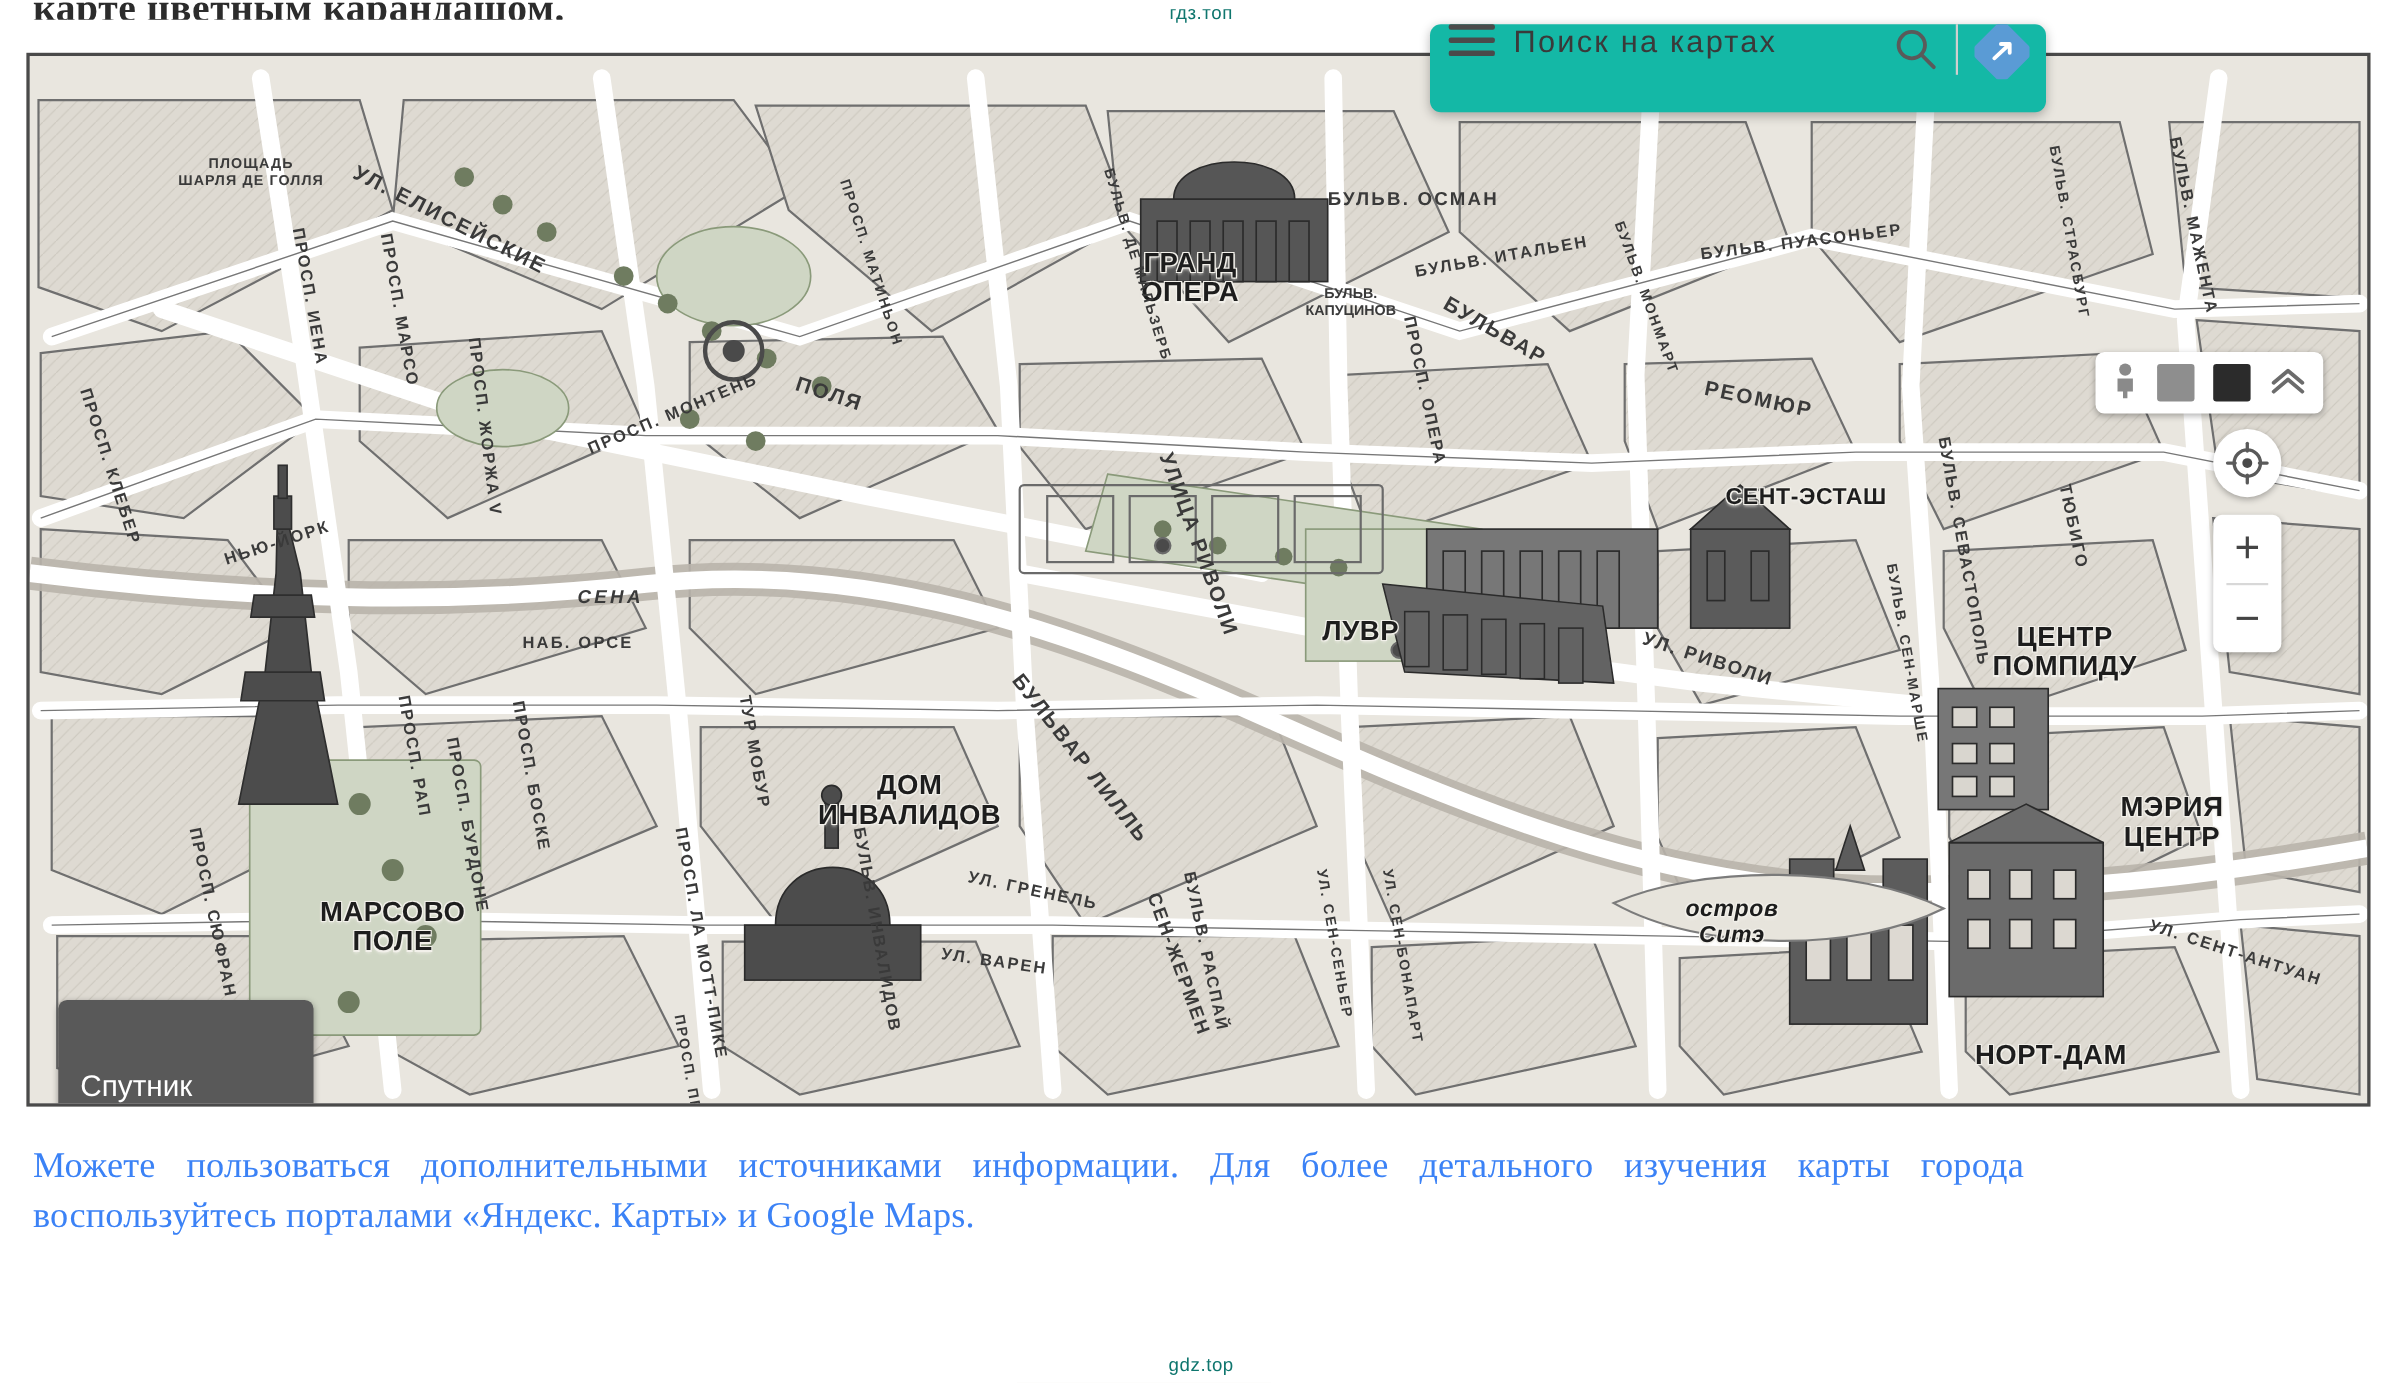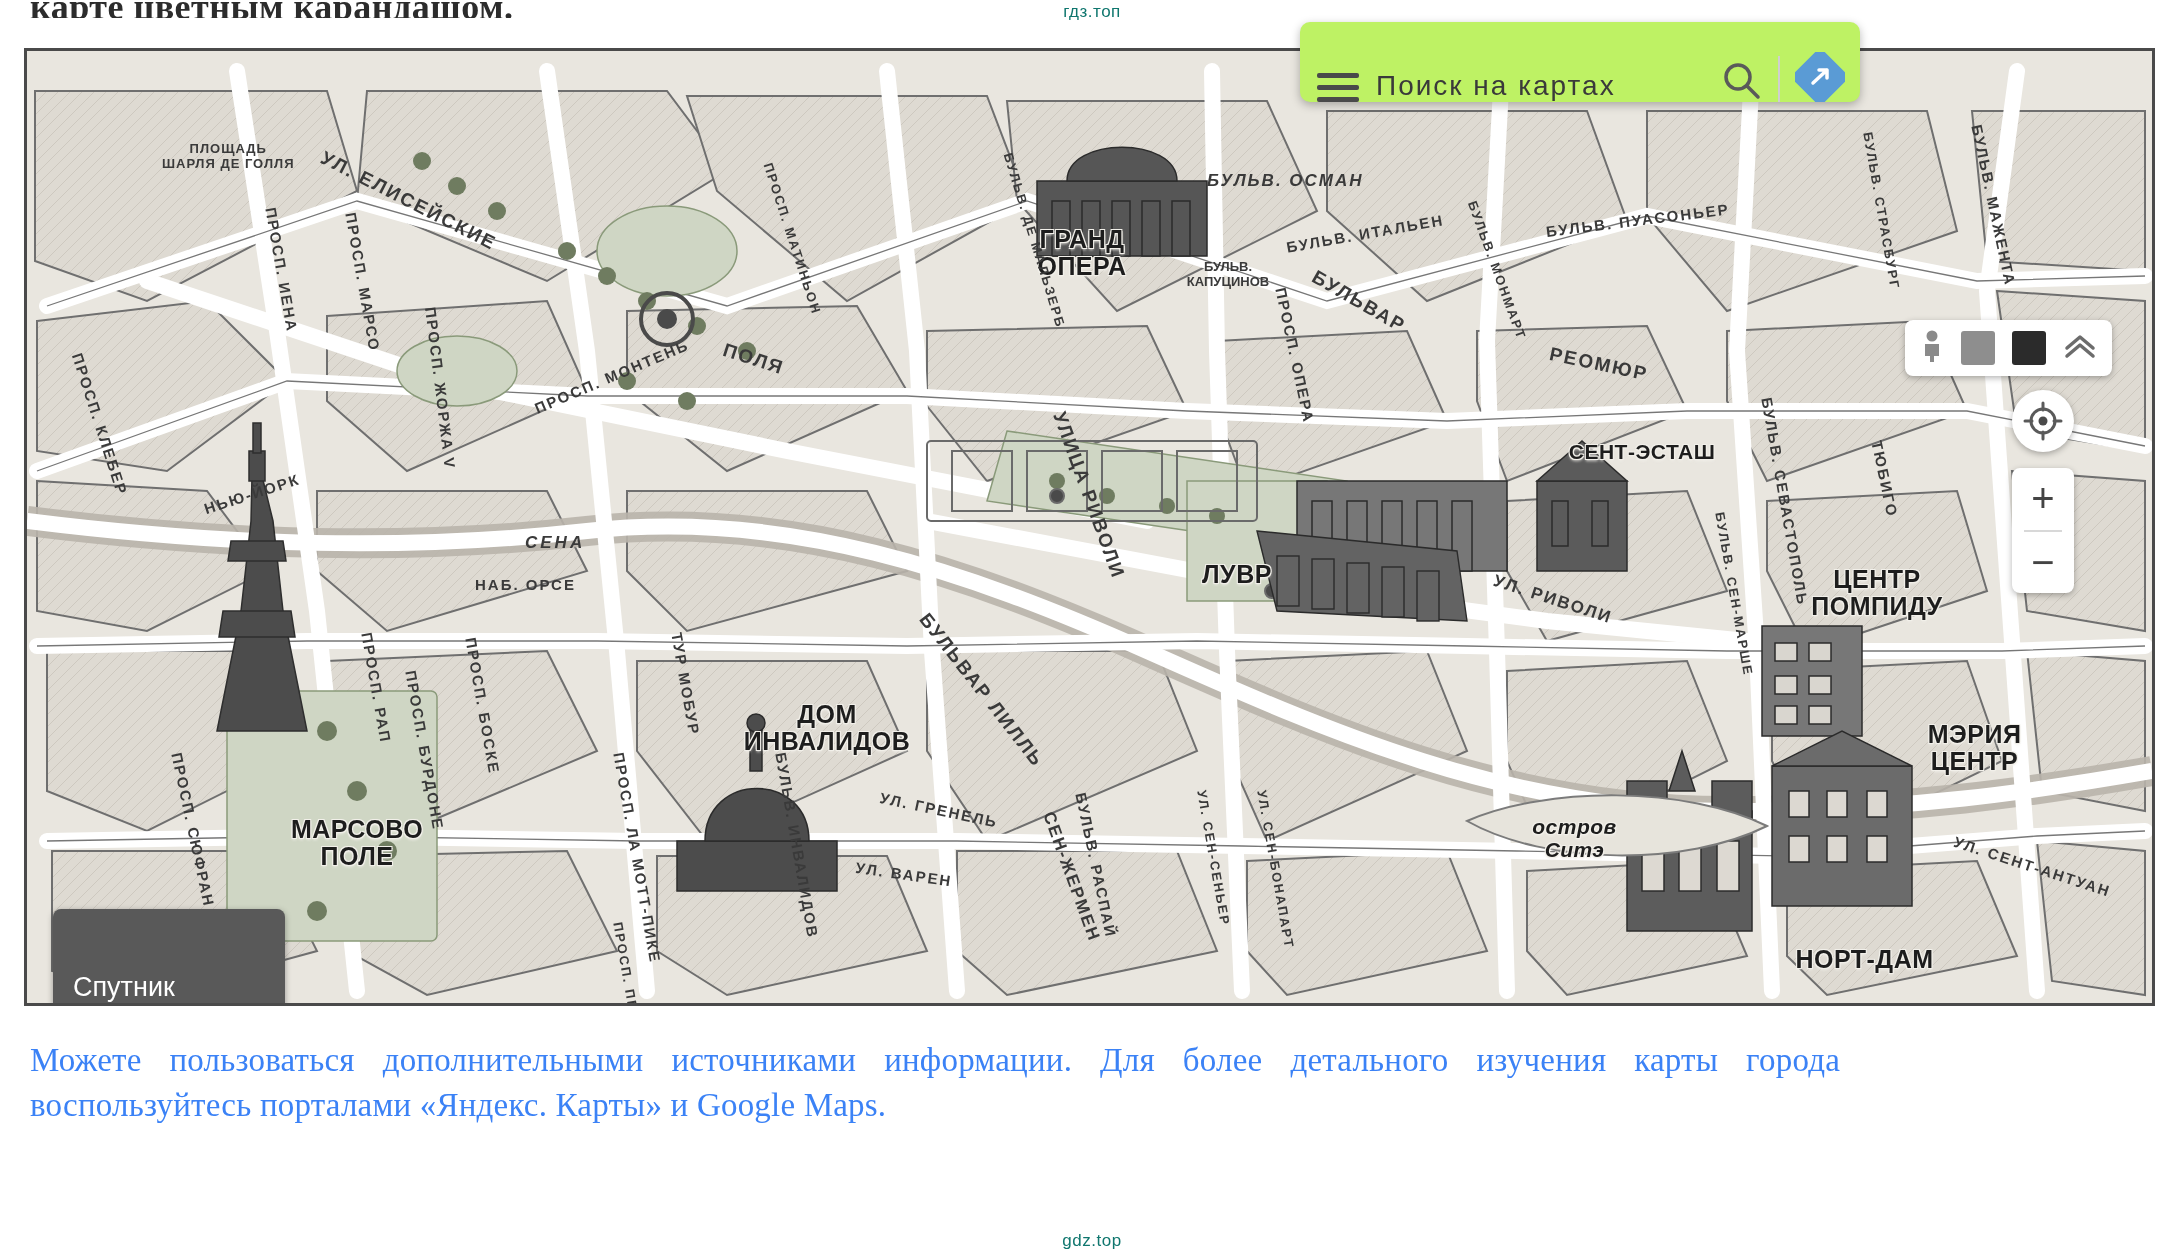--- a/index.html
+++ b/index.html
@@ -95,25 +95,25 @@
   .street.s16 { font-size: 19px; }
   .street.italic { font-style: italic; letter-spacing: 3px; }
 
   
   #search-bar {
     position: absolute;
     left: 1300px;
     top: 22px;
     width: 560px;
     height: 80px;
-    background: #bef264;
+    background: #14b8a6;
     border-radius: 10px;
     box-shadow: 0 3px 10px rgba(0,0,0,.28);
     display: flex;
-    align-items: flex-end;
+    align-items: flex-start;
     z-index: 30;
   }
   #search-bar .burger {
     width: 76px;
     display: flex;
     flex-direction: column;
     justify-content: center;
     align-items: center;
     gap: 7px;
     cursor: pointer;
@@ -477,21 +477,21 @@
 ШАРЛЯ ДЕ ГОЛЛЯ</div>
   <div class="street s16" style="left:300px; top:96px; transform:rotate(27deg);">УЛ. ЕЛИСЕЙСКИЕ</div>
   <div class="street s16" style="left:700px; top:288px; transform:rotate(18deg);">ПОЛЯ</div>
   <div class="street s12" style="left:58px; top:300px; transform:rotate(72deg);">ПРОСП. КЛЕБЕР</div>
   <div class="street s12" style="left:252px; top:155px; transform:rotate(80deg);">ПРОСП. ИЕНА</div>
   <div class="street s12" style="left:332px; top:160px; transform:rotate(80deg);">ПРОСП. МАРСО</div>
   <div class="street s12" style="left:412px; top:255px; transform:rotate(83deg);">ПРОСП. ЖОРЖА V</div>
   <div class="street s12" style="left:505px; top:350px; transform:rotate(-23deg);">ПРОСП. МОНТЕНЬ</div>
   <div class="street s10" style="left:748px; top:110px; transform:rotate(72deg);">ПРОСП. МАТИНЬОН</div>
   <div class="street s10" style="left:988px; top:100px; transform:rotate(73deg);">БУЛЬВ. ДЕ МАЛЬЗЕРБ</div>
-  <div class="street s14" style="left:1180px; top:120px;font-style:italic;">БУЛЬВ. ОСМАН</div>
+  <div class="street s14" style="left:1180px; top:120px;">БУЛЬВ. ОСМАН</div>
   <div class="street s10" style="left:1155px; top:208px; width:92px; white-space:normal; text-align:center; letter-spacing:0;">БУЛЬВ. КАПУЦИНОВ</div>
   <div class="street s12" style="left:1258px; top:188px; transform:rotate(-10deg);">БУЛЬВ. ИТАЛЬЕН</div>
   <div class="street s10" style="left:1452px; top:148px; transform:rotate(70deg);">БУЛЬВ. МОНМАРТ</div>
   <div class="street s12" style="left:1518px; top:172px; transform:rotate(-7deg);">БУЛЬВ. ПУАСОНЬЕР</div>
   <div class="street s10" style="left:1848px; top:80px; transform:rotate(80deg);">БУЛЬВ. СТРАСБУРГ</div>
   <div class="street s12" style="left:1958px; top:72px; transform:rotate(78deg);">БУЛЬВ. МАЖЕНТА</div>
   <div class="street s16" style="left:1292px; top:215px; transform:rotate(30deg);">БУЛЬВАР</div>
   <div class="street s16" style="left:1525px; top:292px; transform:rotate(12deg);">РЕОМЮР</div>
   <div class="street s12" style="left:1262px; top:235px; transform:rotate(78deg);">ПРОСП. ОПЕРА</div>
   <div class="street s12" style="left:1748px; top:345px; transform:rotate(80deg);">БУЛЬВ. СЕВАСТОПОЛЬ</div>

